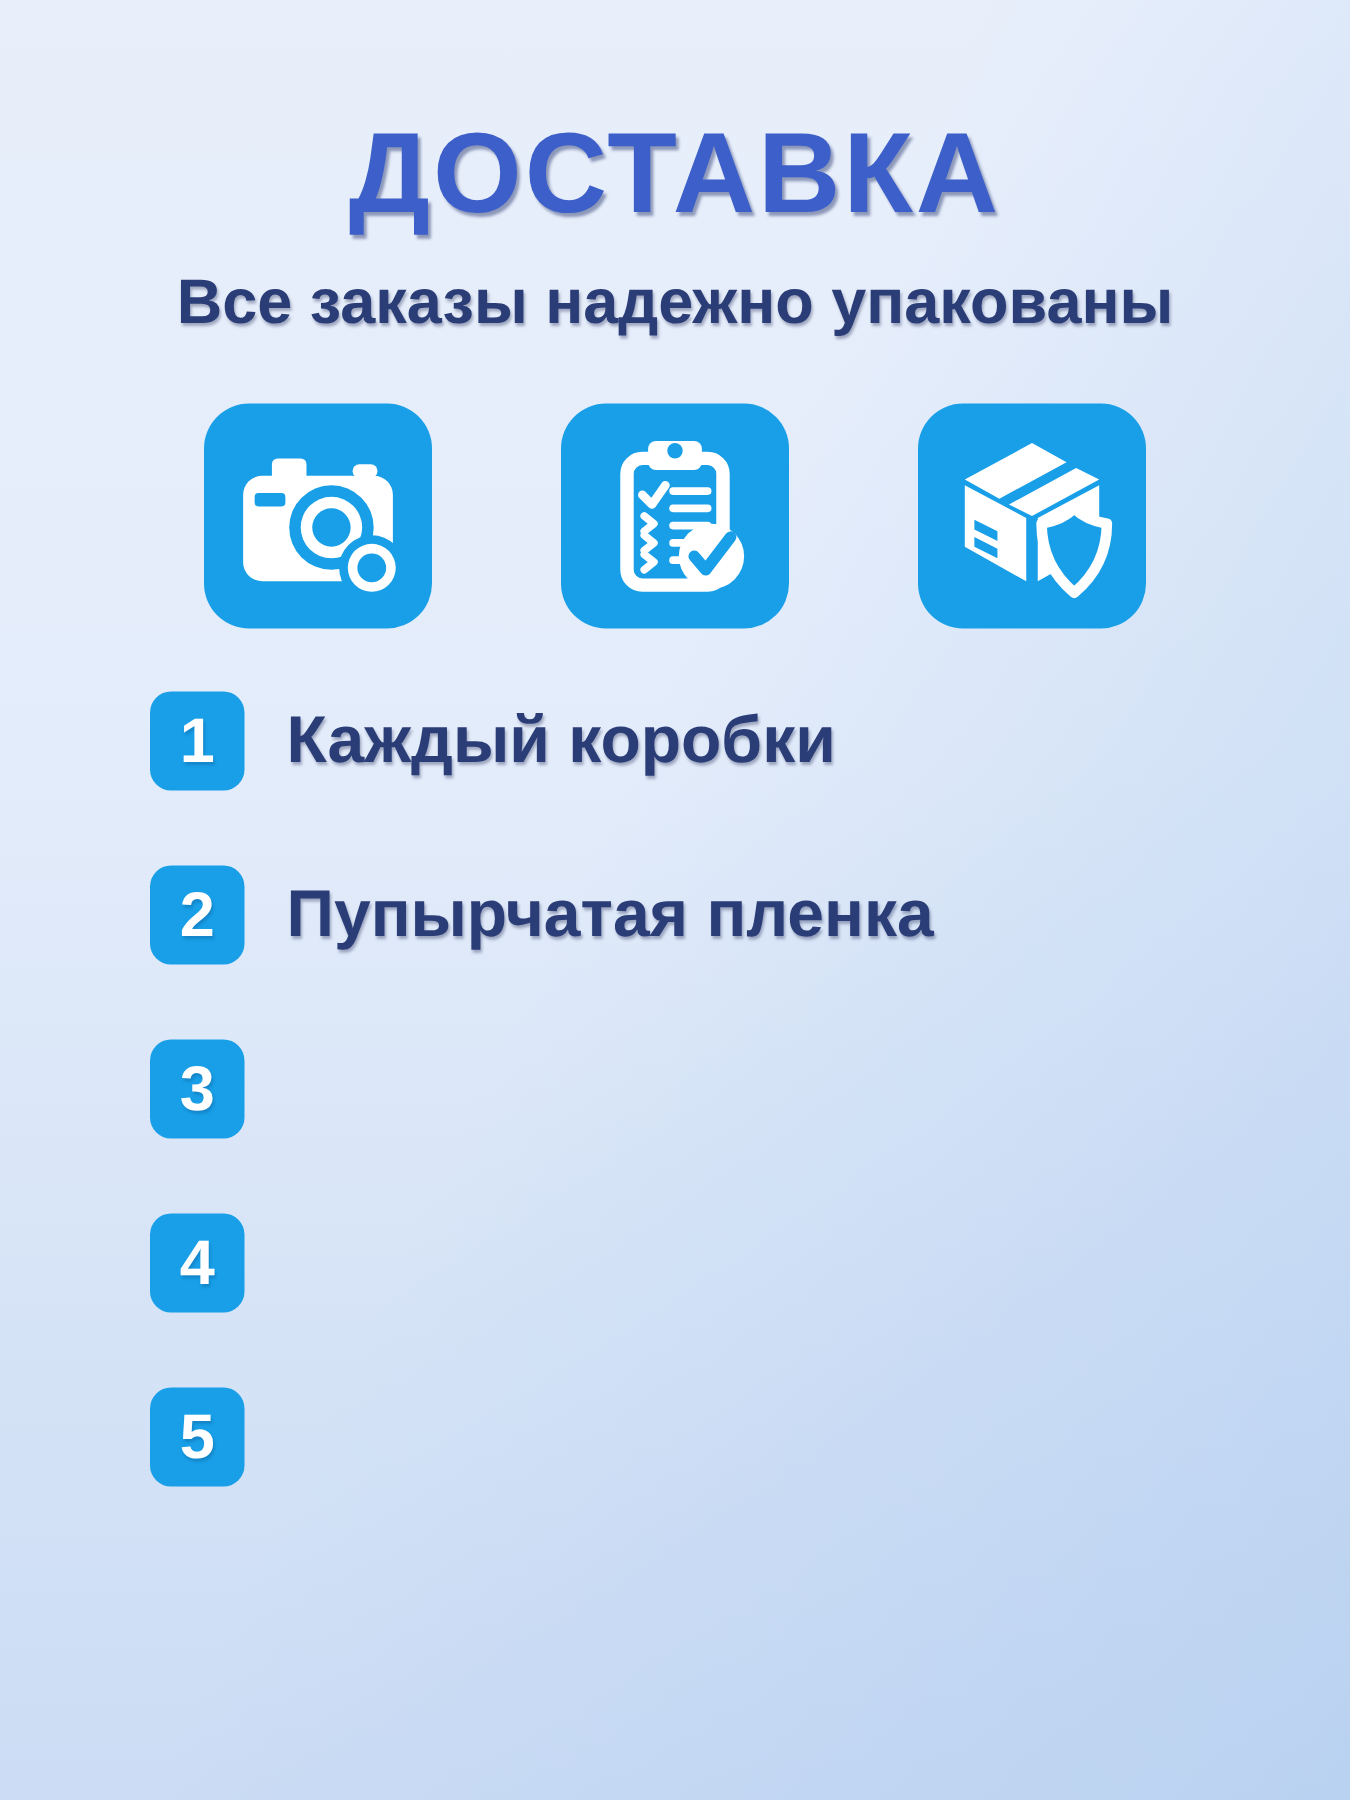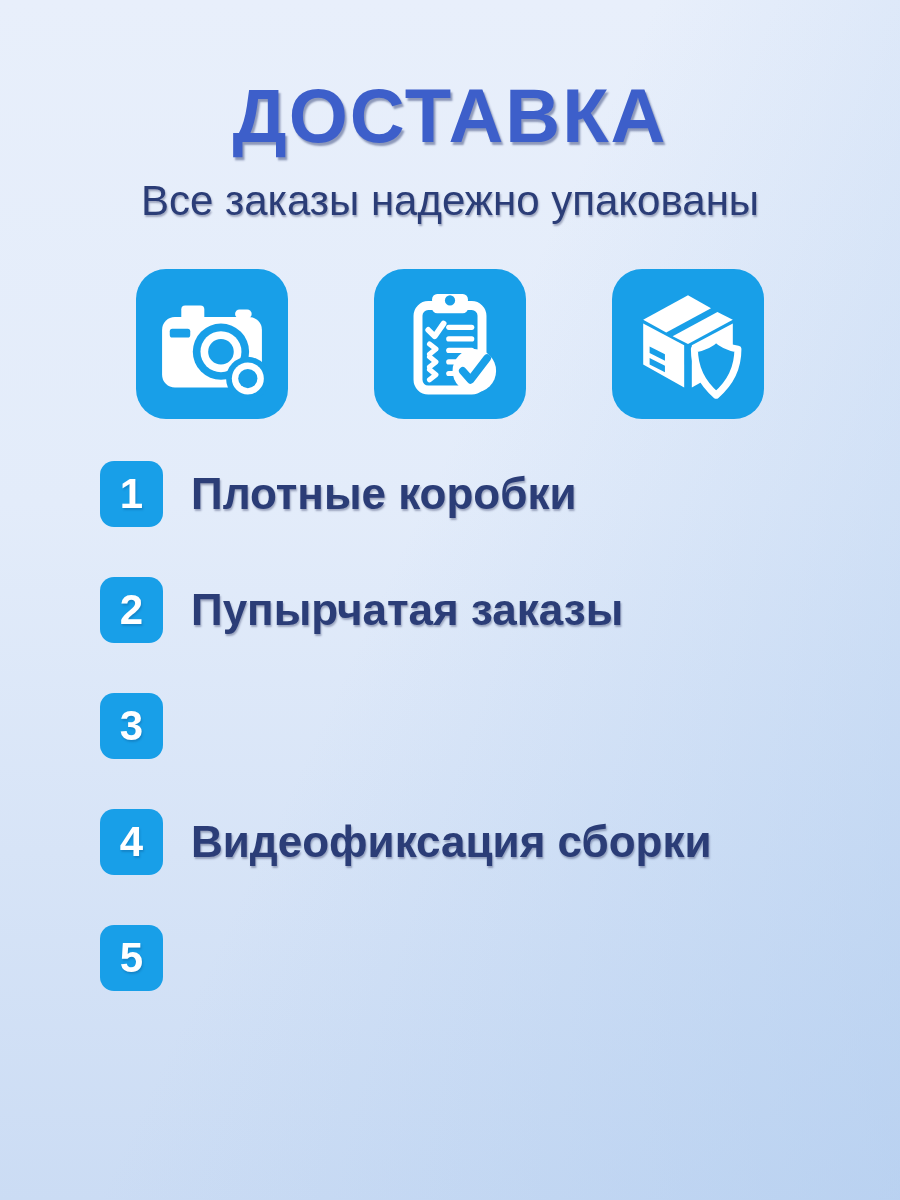--- a/index.html
+++ b/index.html
@@ -30,21 +30,21 @@
     text-align: center;
     font-size: 76px;
     font-weight: 800;
     letter-spacing: 2px;
     color: var(--title-blue);
     text-shadow: 2px 3px 2px rgba(32,46,105,0.45);
   }
   .subtitle {
     text-align: center;
     font-size: 42px;
-    font-weight: 400;
+    font-weight: 700;
     color: var(--text-navy);
     text-shadow: 1px 2px 2px rgba(25,35,80,0.35);
     margin-top: 18px;
   }
   .icons-row {
     display: flex;
     justify-content: center;
     gap: 86px;
     margin-top: 44px;
   }
@@ -147,35 +147,34 @@
         <path d="M72,46 C77,51 83,53 89,54 C89,66 85,79 72,90 C59,79 55,66 55,54 C61,53 67,51 72,46 Z" fill="#189fe8" stroke="#fff" stroke-width="5.5" stroke-linejoin="round"></path>
       </svg>
     </div>
 
   </div>
 
   <div class="list">
 
     <div class="row">
       <div class="badge">1</div>
-      <div class="item-text">Плотные коробки</div>
+      <div class="item-text">Каждый коробки</div>
     </div>
 
     <div class="row">
       <div class="badge">2</div>
-      <div class="item-text">Пупырчатая заказы</div>
+      <div class="item-text">Пупырчатая пленка</div>
     </div>
 
     <div class="row">
       <div class="badge">3</div>
     </div>
 
     <div class="row">
       <div class="badge">4</div>
-      <div class="item-text">Видеофиксация сборки</div>
     </div>
 
     <div class="row top">
       <div class="badge">5</div>
     </div>
 
   </div>
 </div>
 
 </body></html>

